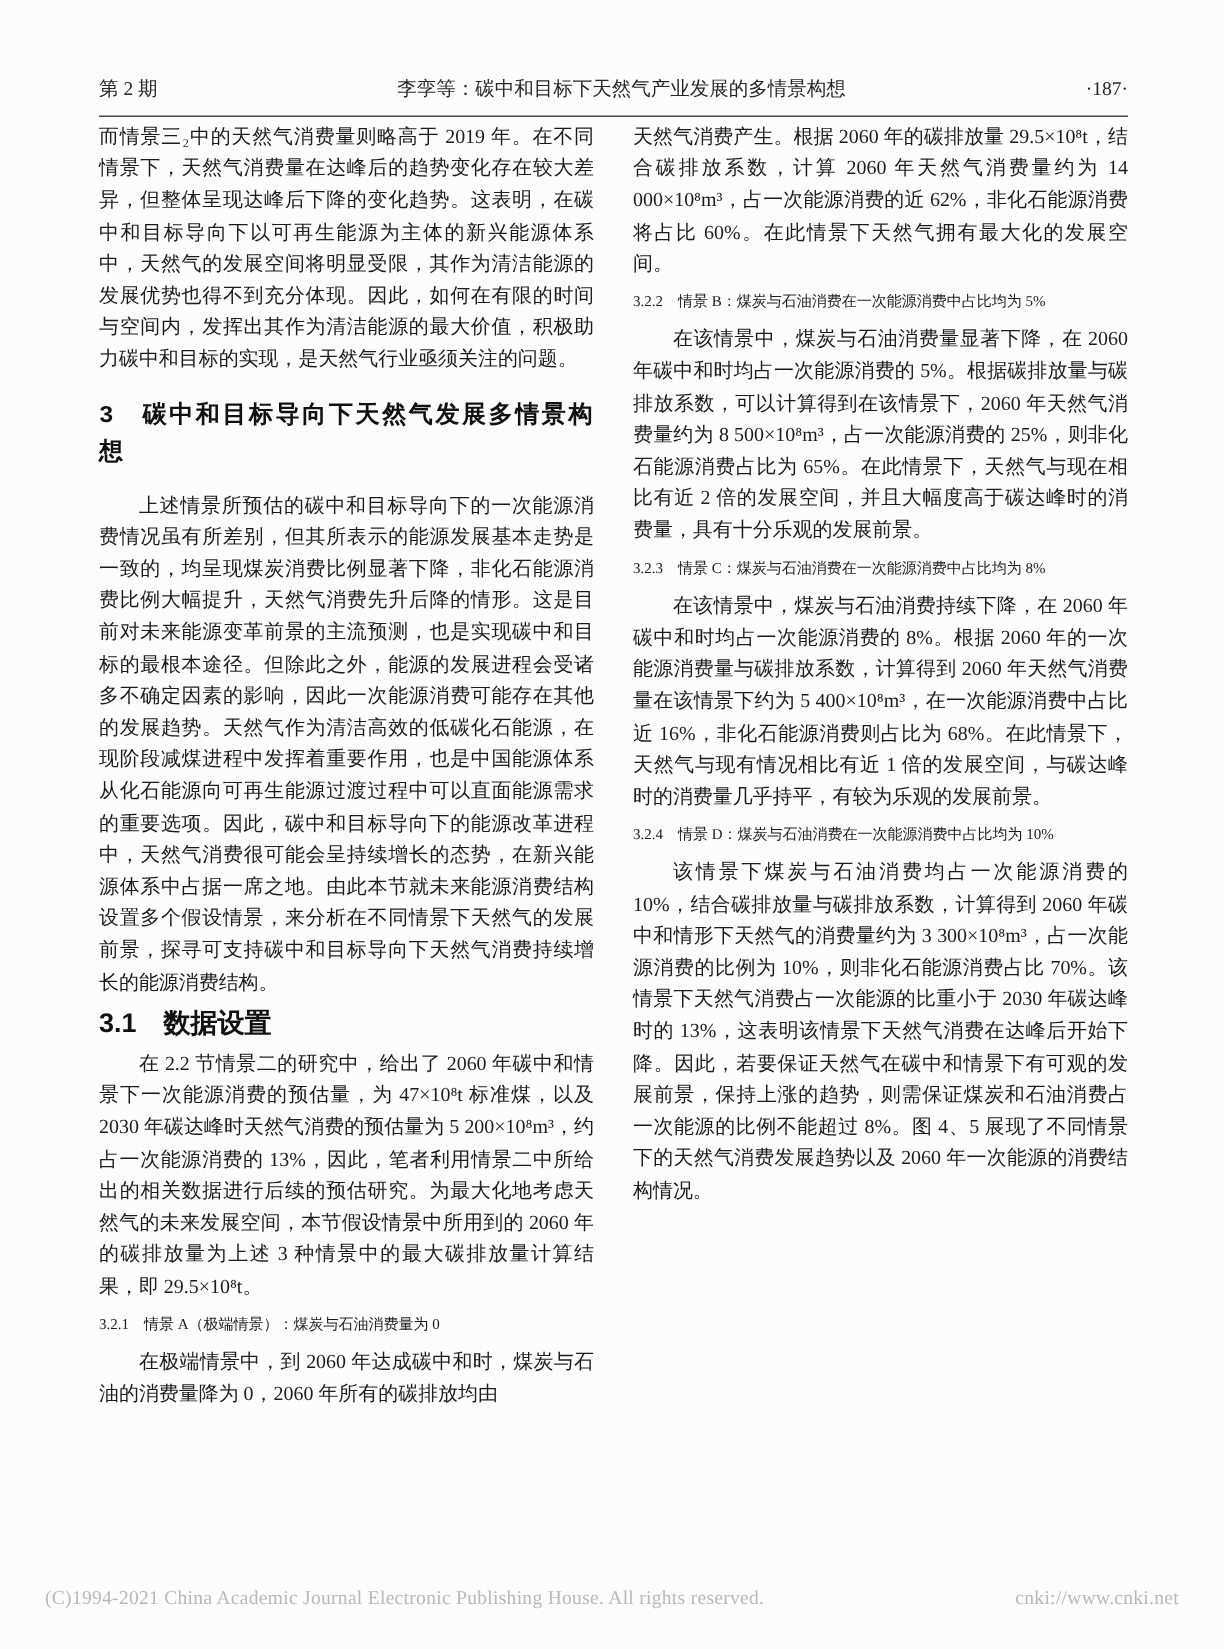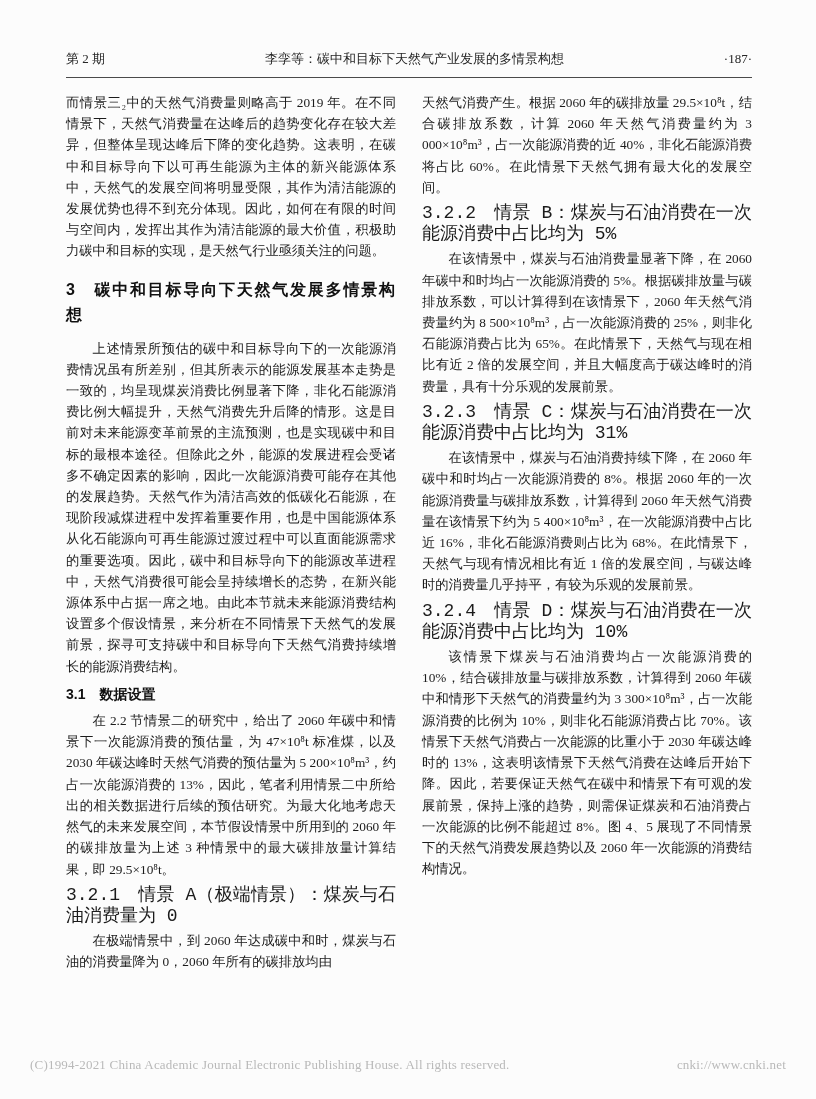--- a/index.html
+++ b/index.html
@@ -13,49 +13,48 @@
   }
   .page-header {
     position: absolute; top: 50px; left: 66px; width: 686px;
     display: flex; justify-content: center; align-items: baseline;
     font-size: 13px; color: #262626;
     padding-bottom: 9px;
     border-bottom: 1.3px solid #4a4a4a;
   }
   .page-header .center { flex: 1; text-align: center; }
   .content {
-    position: absolute; top: 92px; left: 66px; width: 686px;
+    position: absolute; top: 80px; left: 66px; width: 686px;
     display: flex; gap: 26px;
   }
   .col { width: 330px; }
   .para {
     font-size: 13.3px; line-height: 21.2px;
     text-align: justify; text-indent: 2em;
     color: #1b1b1b;
   }
   .para.cont { text-indent: 0; }
   .h1 {
-    font-family: Liberation Sans, sans-serif;
+    font-family: Liberation Mono, monospace;
     font-weight: bold; font-size: 16px; line-height: 25px;
     letter-spacing: 1px;
     margin: 15px 0 11px;
     text-align: justify;
     color: #111;
   }
   .h2 {
     font-family: "Liberation Sans", "DejaVu Sans", sans-serif;
-    font-weight: bold; font-size: 14px; line-height: 21.2px;
+    font-weight: bold; font-size: 18px; line-height: 21.2px;
     margin: 7px 0 5px;
     color: #111;
   }
   .h3 {
-    font-size: 18px; line-height: 21.2px;
+    font-size: 10px; line-height: 21.2px;
     margin: 5px 0 3px;
     text-align: justify;
-    font-family: Liberation Mono, monospace;
   }
   .page-footer {
     position: absolute; left: 30px; bottom: 26px; width: 756px;
     display: flex; justify-content: space-between;
     font-size: 13px; color: #b9b9b9;
     letter-spacing: 0.2px;
     white-space: nowrap;
   }
 </style>
 </head>
@@ -71,24 +70,24 @@
   <div class="col" id="col-left">
       <div class="para cont">而情景三₂中的天然气消费量则略高于 2019 年。在不同情景下，天然气消费量在达峰后的趋势变化存在较大差异，但整体呈现达峰后下降的变化趋势。这表明，在碳中和目标导向下以可再生能源为主体的新兴能源体系中，天然气的发展空间将明显受限，其作为清洁能源的发展优势也得不到充分体现。因此，如何在有限的时间与空间内，发挥出其作为清洁能源的最大价值，积极助力碳中和目标的实现，是天然气行业亟须关注的问题。</div>
       <div class="h1">3　碳中和目标导向下天然气发展多情景构想</div>
       <div class="para">上述情景所预估的碳中和目标导向下的一次能源消费情况虽有所差别，但其所表示的能源发展基本走势是一致的，均呈现煤炭消费比例显著下降，非化石能源消费比例大幅提升，天然气消费先升后降的情形。这是目前对未来能源变革前景的主流预测，也是实现碳中和目标的最根本途径。但除此之外，能源的发展进程会受诸多不确定因素的影响，因此一次能源消费可能存在其他的发展趋势。天然气作为清洁高效的低碳化石能源，在现阶段减煤进程中发挥着重要作用，也是中国能源体系从化石能源向可再生能源过渡过程中可以直面能源需求的重要选项。因此，碳中和目标导向下的能源改革进程中，天然气消费很可能会呈持续增长的态势，在新兴能源体系中占据一席之地。由此本节就未来能源消费结构设置多个假设情景，来分析在不同情景下天然气的发展前景，探寻可支持碳中和目标导向下天然气消费持续增长的能源消费结构。</div>
       <div class="h2">3.1　数据设置</div>
       <div class="para">在 2.2 节情景二的研究中，给出了 2060 年碳中和情景下一次能源消费的预估量，为 47×10⁸t 标准煤，以及 2030 年碳达峰时天然气消费的预估量为 5 200×10⁸m³，约占一次能源消费的 13%，因此，笔者利用情景二中所给出的相关数据进行后续的预估研究。为最大化地考虑天然气的未来发展空间，本节假设情景中所用到的 2060 年的碳排放量为上述 3 种情景中的最大碳排放量计算结果，即 29.5×10⁸t。</div>
       <div class="h3">3.2.1　情景 A（极端情景）：煤炭与石油消费量为 0</div>
       <div class="para">在极端情景中，到 2060 年达成碳中和时，煤炭与石油的消费量降为 0，2060 年所有的碳排放均由</div>
     </div>
   <div class="col" id="col-right">
-      <div class="para cont">天然气消费产生。根据 2060 年的碳排放量 29.5×10⁸t，结合碳排放系数，计算 2060 年天然气消费量约为 3 000×10⁸m³，占一次能源消费的近 40%，非化石能源消费将占比 60%。在此情景下天然气拥有最大化的发展空间。</div>
+      <div class="para cont">天然气消费产生。根据 2060 年的碳排放量 29.5×10⁸t，结合碳排放系数，计算 2060 年天然气消费量约为 14 000×10⁸m³，占一次能源消费的近 62%，非化石能源消费将占比 60%。在此情景下天然气拥有最大化的发展空间。</div>
       <div class="h3">3.2.2　情景 B：煤炭与石油消费在一次能源消费中占比均为 5%</div>
       <div class="para">在该情景中，煤炭与石油消费量显著下降，在 2060 年碳中和时均占一次能源消费的 5%。根据碳排放量与碳排放系数，可以计算得到在该情景下，2060 年天然气消费量约为 8 500×10⁸m³，占一次能源消费的 25%，则非化石能源消费占比为 65%。在此情景下，天然气与现在相比有近 2 倍的发展空间，并且大幅度高于碳达峰时的消费量，具有十分乐观的发展前景。</div>
-      <div class="h3">3.2.3　情景 C：煤炭与石油消费在一次能源消费中占比均为 31%</div>
+      <div class="h3">3.2.3　情景 C：煤炭与石油消费在一次能源消费中占比均为 8%</div>
       <div class="para">在该情景中，煤炭与石油消费持续下降，在 2060 年碳中和时均占一次能源消费的 8%。根据 2060 年的一次能源消费量与碳排放系数，计算得到 2060 年天然气消费量在该情景下约为 5 400×10⁸m³，在一次能源消费中占比近 16%，非化石能源消费则占比为 68%。在此情景下，天然气与现有情况相比有近 1 倍的发展空间，与碳达峰时的消费量几乎持平，有较为乐观的发展前景。</div>
       <div class="h3">3.2.4　情景 D：煤炭与石油消费在一次能源消费中占比均为 10%</div>
       <div class="para">该情景下煤炭与石油消费均占一次能源消费的 10%，结合碳排放量与碳排放系数，计算得到 2060 年碳中和情形下天然气的消费量约为 3 300×10⁸m³，占一次能源消费的比例为 10%，则非化石能源消费占比 70%。该情景下天然气消费占一次能源的比重小于 2030 年碳达峰时的 13%，这表明该情景下天然气消费在达峰后开始下降。因此，若要保证天然气在碳中和情景下有可观的发展前景，保持上涨的趋势，则需保证煤炭和石油消费占一次能源的比例不能超过 8%。图 4、5 展现了不同情景下的天然气消费发展趋势以及 2060 年一次能源的消费结构情况。</div>
     </div>
 </main>
 
 <footer class="page-footer">
   <span>(C)1994-2021 China Academic Journal Electronic Publishing House. All rights reserved.</span>
   <span>cnki://www.cnki.net</span>
 </footer>

